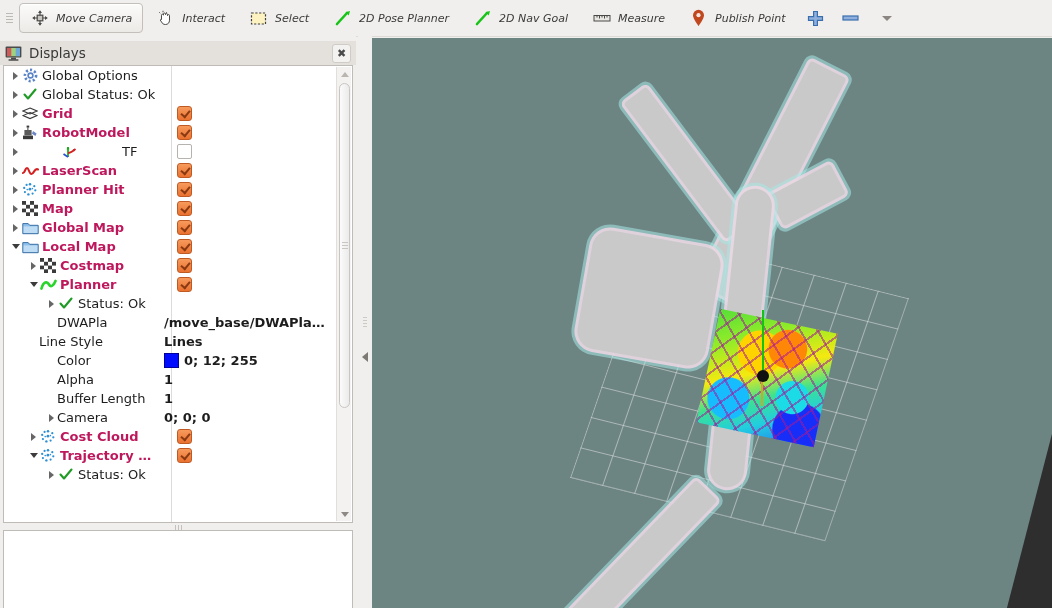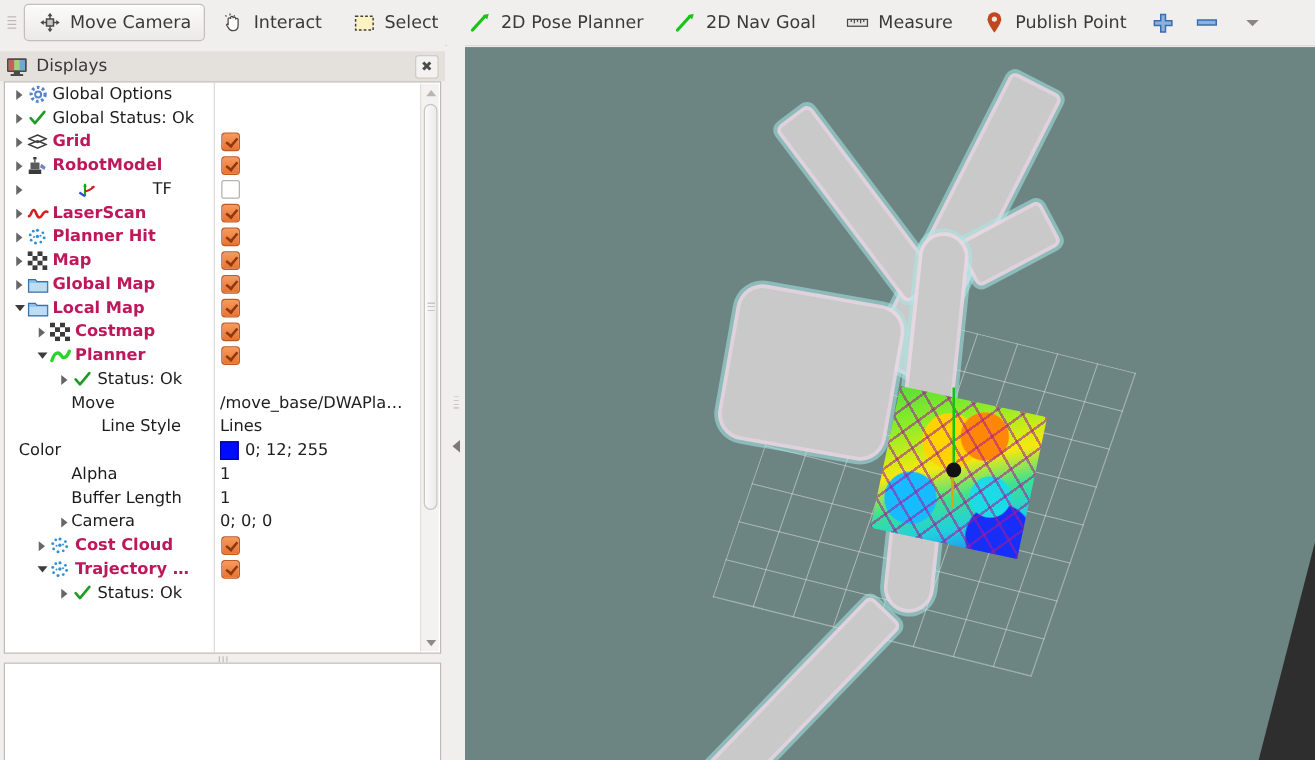--- a/index.html
+++ b/index.html
@@ -19,22 +19,22 @@
     border-bottom:1px solid #dedad6;
     display:flex;align-items:center;
   }
   .tb-grip{width:14px;height:22px;margin-left:2px;margin-right:2px;
     display:flex;flex-direction:column;justify-content:center;align-items:center;gap:2px;}
   .tb-grip i{display:block;width:7px;height:1px;background:#bdb9b5;}
   .tb-btn{
     display:flex;align-items:center;gap:7px;
     height:28px;padding:0 10px;margin:0 1px;
     border:1px solid transparent;border-radius:4px;
-    color:#3a3a38;white-space:nowrap;font-size:14px;
-    background:transparent;cursor:default;
+    color:#3a3a38;white-space:nowrap;font-size:11px;
+    background:transparent;cursor:default;font-style:italic;
   }
   .tb-btn.checked{
     background:linear-gradient(#fbfbfa,#eceae7);
     border:1px solid #c3bfba;
     box-shadow:0 1px 0 rgba(255,255,255,.85) inset;
   }
   .tb-ico{width:19px;height:19px;display:inline-flex;align-items:center;justify-content:center;flex:0 0 19px;}
   .tb-ico svg{display:block;}
   .tb-plain{display:flex;align-items:center;height:28px;padding:0 8px;}
   .tb-caret{width:0;height:0;border-left:5px solid transparent;border-right:5px solid transparent;
@@ -76,22 +76,22 @@
   .arrow.right:after{content:"";width:0;height:0;border-top:4px solid transparent;
     border-bottom:4px solid transparent;border-left:5px solid #666;}
   .arrow.down:after{content:"";width:0;height:0;border-left:4px solid transparent;
     border-right:4px solid transparent;border-top:5px solid #3c3c3c;}
   .arrow.none:after{content:"";}
   .ricon{width:18px;height:17px;flex:0 0 18px;display:flex;align-items:center;justify-content:center;margin-right:3px;}
   .rlabel{font-size:13px;white-space:nowrap;overflow:hidden;}
   .rlabel.link{color:#be185d;font-weight:bold;}
   .rlabel.plain{color:#1d1d1d;}
   .rval{
-    position:absolute;left:172px;top:0;height:19px;display:flex;align-items:center;
-    font-size:13px;color:#1d1d1d;white-space:nowrap;
+    position:absolute;left:160px;top:0;height:19px;display:flex;align-items:center;
+    font-size:13px;color:#1d1d1d;white-space:nowrap;font-weight:bold;
   }
   .chk{
     position:absolute;left:173px;top:2px;width:15px;height:15px;box-sizing:border-box;
     border:1px solid #b14f22;border-radius:3px;
     background:linear-gradient(#f4handled,#e8702a);
   }
   .chk.on{background:linear-gradient(#f79a5c,#ea7230);border-color:#bf5a25;}
   .chk.off{background:#ffffff;border:1px solid #b6b2ad;border-radius:2px;}
   .chk.on:after{
     content:"";position:absolute;left:3px;top:3px;width:7px;height:4px;
@@ -489,34 +489,34 @@
             <span class="ricon">
               <svg width="14" height="13" viewBox="0 0 14 13">
                 <path d="M1.5 6.5 L5 10.5 L12.5 1.5" fill="none" stroke="#1f9b26" stroke-width="2.1" stroke-linecap="round" stroke-linejoin="round"></path>
               </svg>
             </span>
             <span class="rlabel plain">Status: Ok</span>
           </div>
           <div class="row" style="padding-left: 42px;">
             <span class="arrow none"></span>
             <span style="width: 0px; flex: 0 0 0px;"></span>
-            <span class="rlabel plain">Move</span>
+            <span class="rlabel plain">DWAPla</span>
             <span class="rval">
               <span>/move_base/DWAPla…</span>
             </span>
           </div>
-          <div class="row" style="padding-left: 42px; gap: 12px;">
+          <div class="row" style=" gap: 12px;">
             <span class="arrow none"></span>
             <span style="width: 0px; flex: 0 0 0px;"></span>
             <span class="rlabel plain">Line Style</span>
             <span class="rval">
               <span>Lines</span>
             </span>
           </div>
-          <div class="row" style="">
+          <div class="row" style="padding-left: 42px;">
             <span class="arrow none"></span>
             <span style="width: 0px; flex: 0 0 0px;"></span>
             <span class="rlabel plain">Color</span>
             <span class="rval">
               <span class="swatch" style="background: rgb(0, 12, 255);"></span>
               <span>0; 12; 255</span>
             </span>
           </div>
           <div class="row" style="padding-left: 42px;">
             <span class="arrow none"></span>

